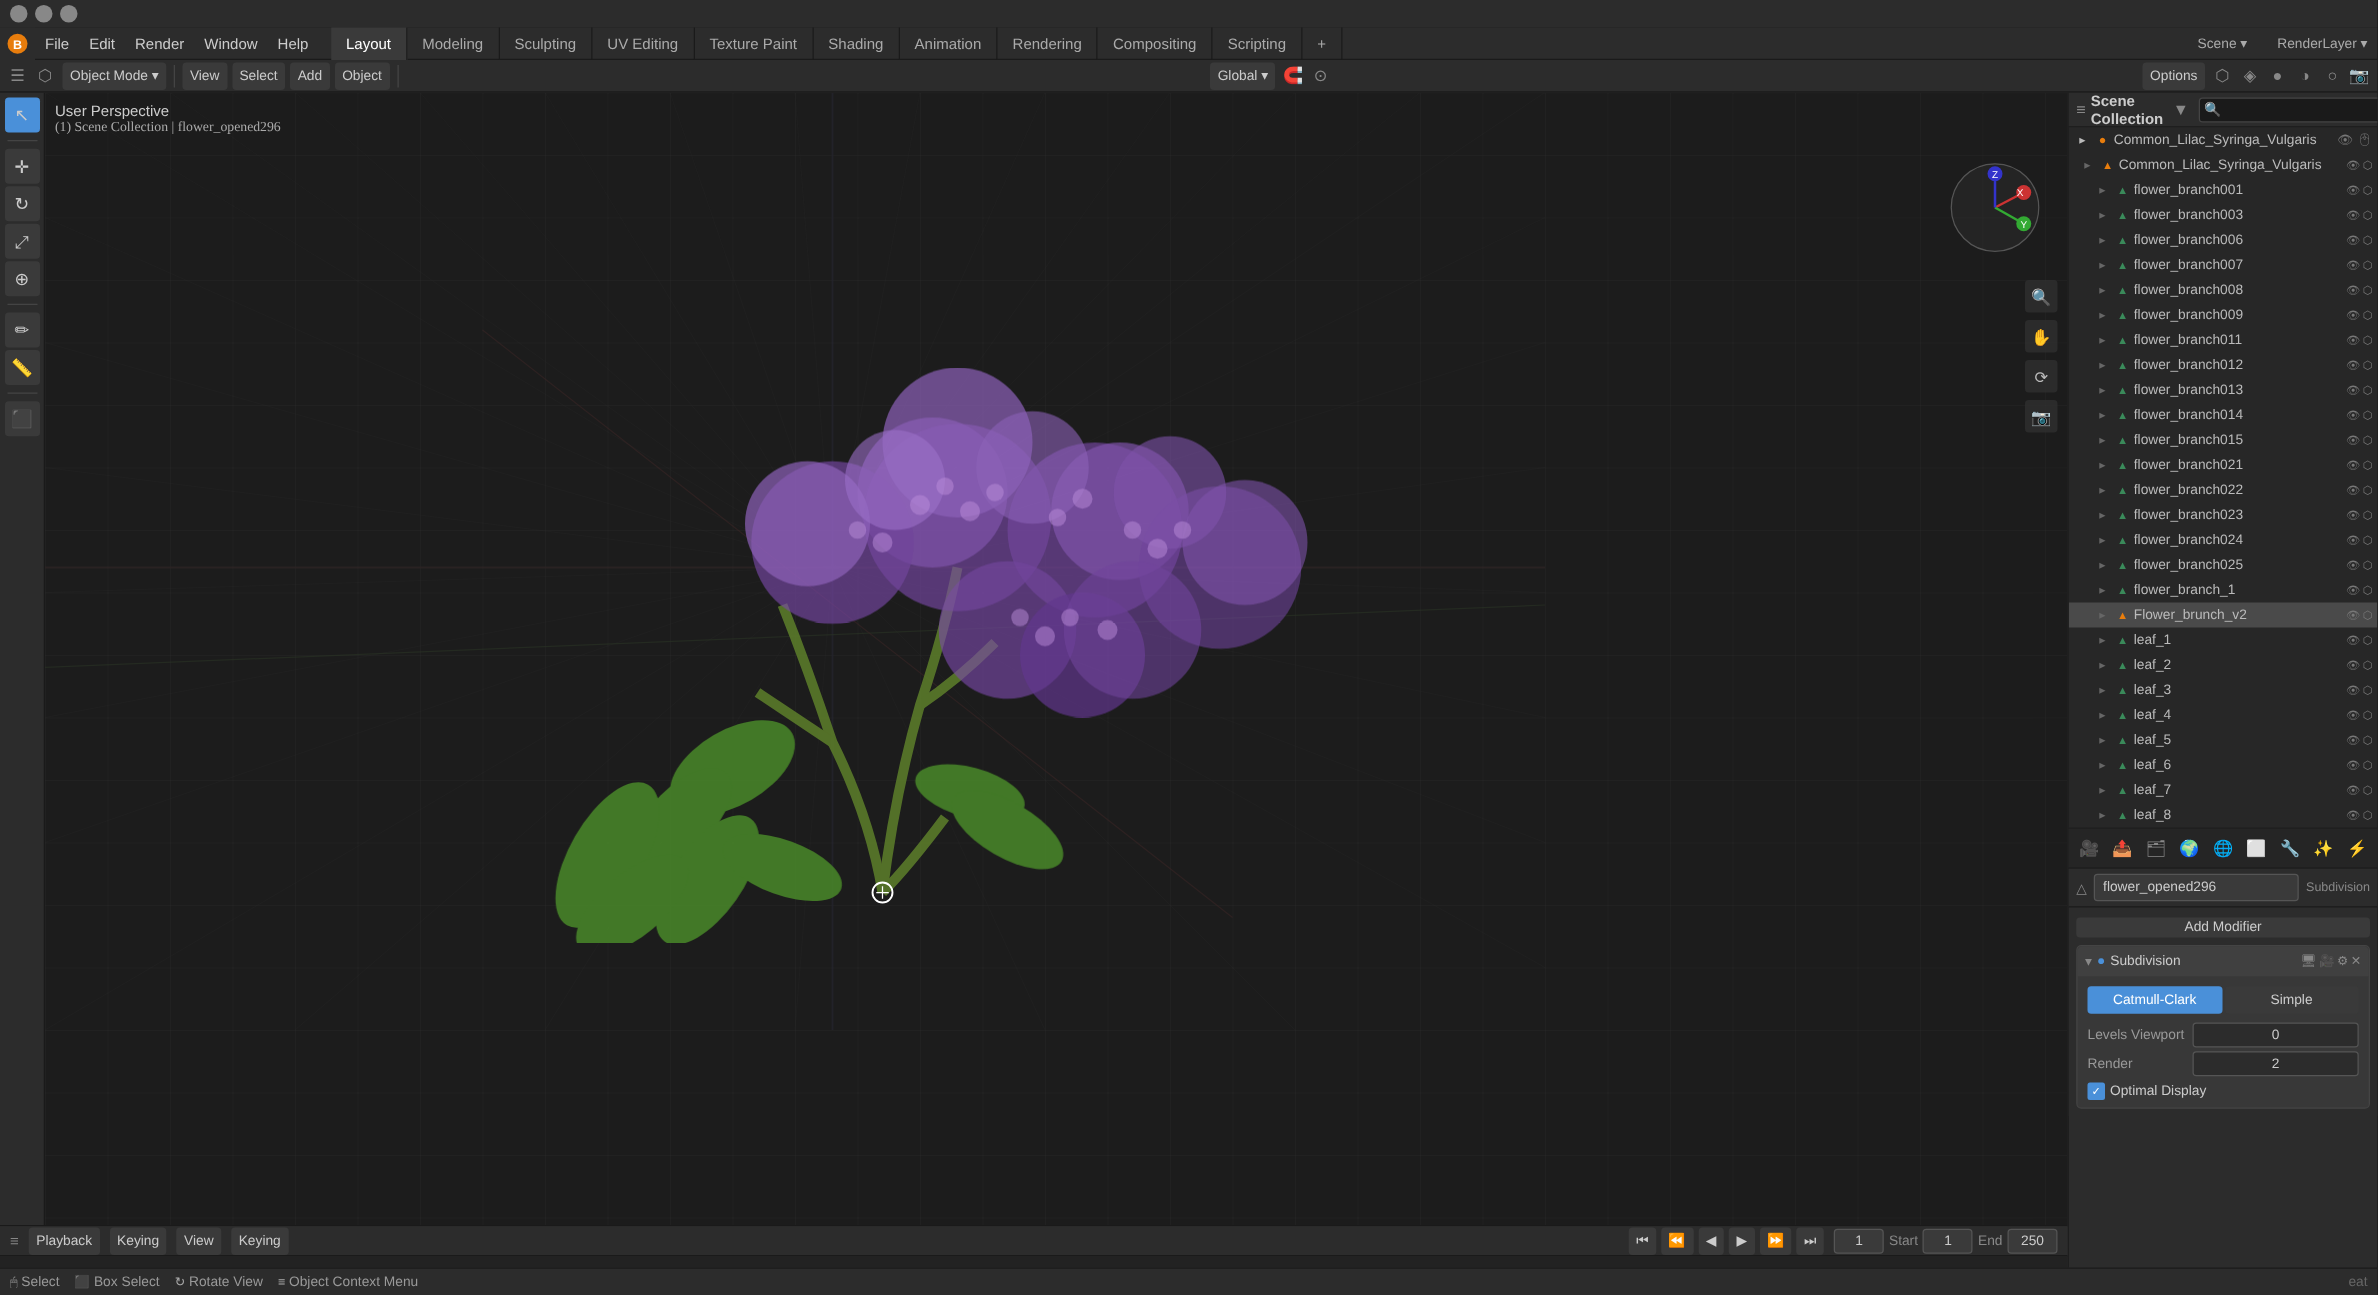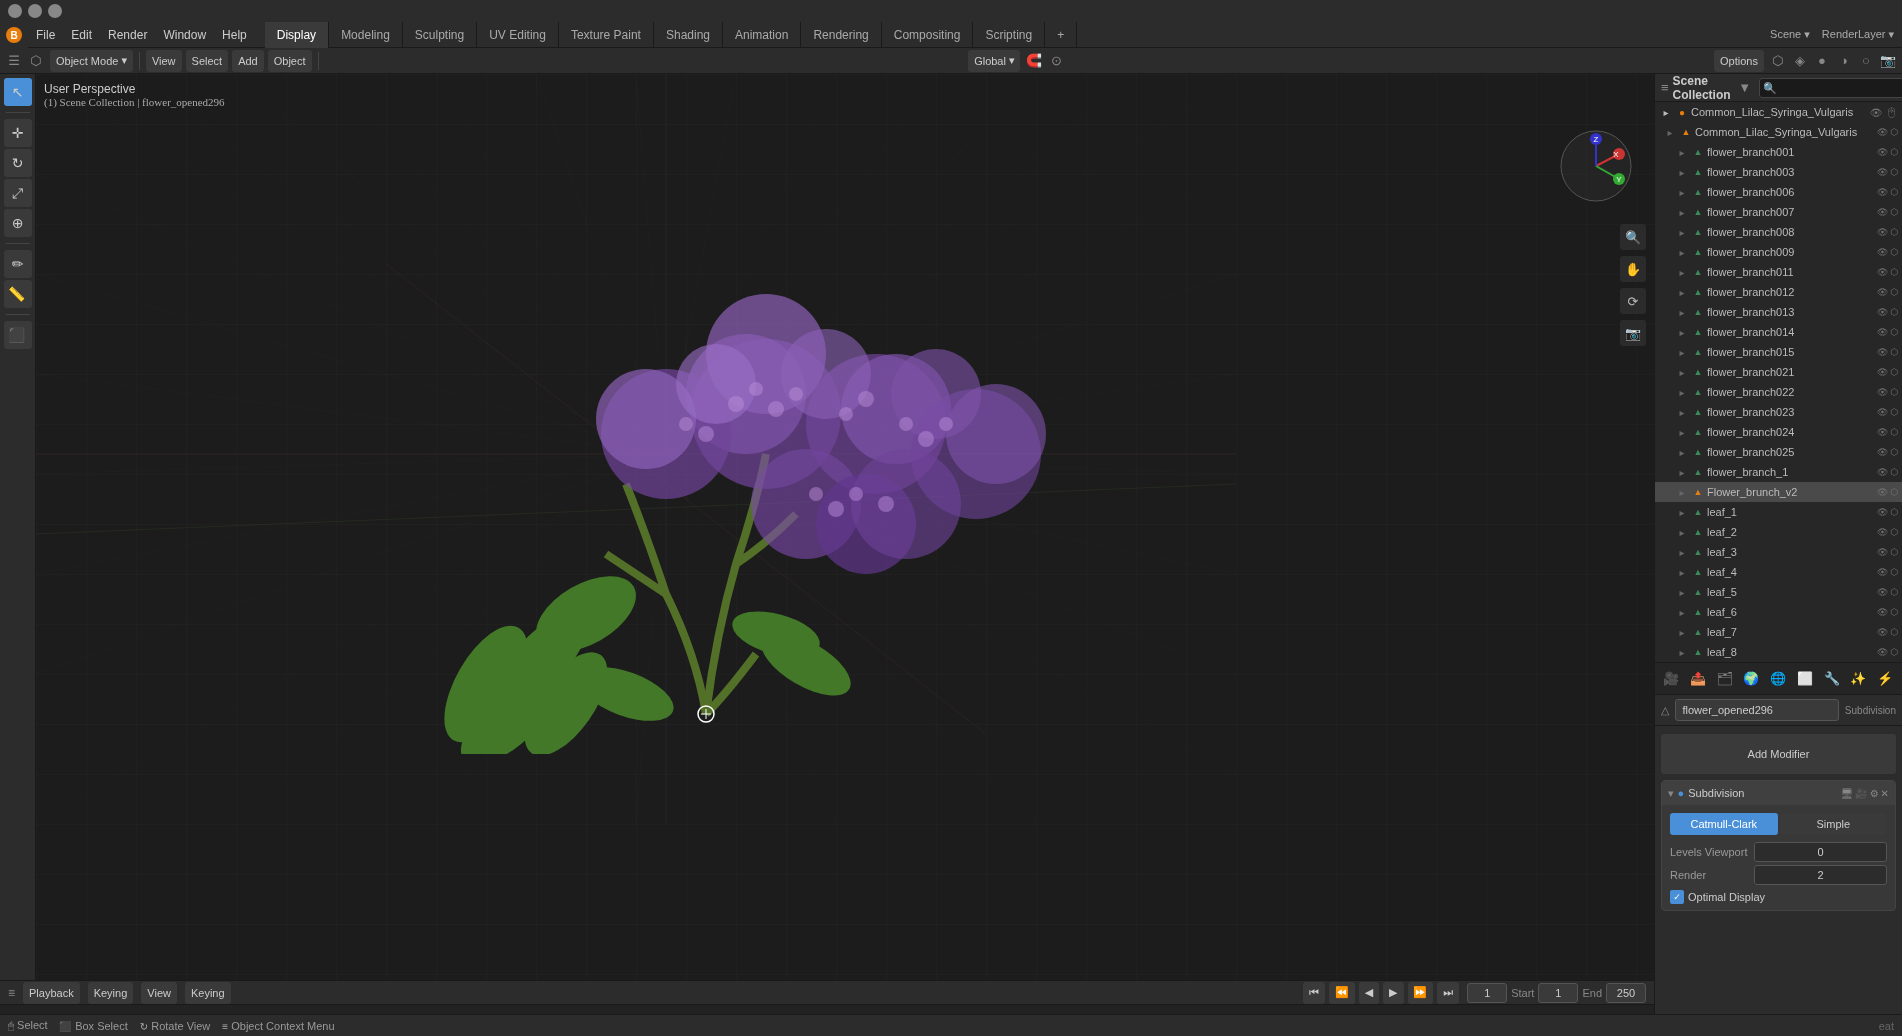--- a/index.html
+++ b/index.html
@@ -96,21 +96,21 @@
     .workspace-tab.active {
       background: #3a3a3a;
       color: #fff;
     }
 
     
     #menu-right {
       margin-left: auto;
       display: flex;
       align-items: center;
-      gap: 4px;
+      gap: 16px;
       padding-right: 8px;
     }
 
     
     #header-toolbar {
       width: 100%;
       height: 26px;
       background: #2c2c2c;
       display: flex;
       align-items: center;
@@ -324,21 +324,21 @@
       border: 1px solid #555;
       color: #ccc;
       padding: 2px 6px;
       border-radius: 3px;
       font-size: 11px;
       height: 22px;
     }
 
     .add-modifier-btn {
       width: 100%;
-      height: 40px;
+      height: 16px;
       background: #3a3a3a;
       border: none;
       color: #ccc;
       cursor: pointer;
       font-size: 11px;
       border-radius: 3px;
       margin: 4px 0;
     }
 
     .modifier-card {
@@ -547,21 +547,21 @@
       <text x="9" y="13" text-anchor="middle" fill="white" font-size="10" font-weight="bold">B</text>
     </svg>
   </div>
   <div class="menu-item">File</div>
   <div class="menu-item">Edit</div>
   <div class="menu-item">Render</div>
   <div class="menu-item">Window</div>
   <div class="menu-item">Help</div>
 
   <div id="workspace-tabs">
-    <div class="workspace-tab active">Display</div>
+    <div class="workspace-tab active">Layout</div>
     <div class="workspace-tab">Modeling</div>
     <div class="workspace-tab">Sculpting</div>
     <div class="workspace-tab">UV Editing</div>
     <div class="workspace-tab">Texture Paint</div>
     <div class="workspace-tab">Shading</div>
     <div class="workspace-tab">Animation</div>
     <div class="workspace-tab">Rendering</div>
     <div class="workspace-tab">Compositing</div>
     <div class="workspace-tab">Scripting</div>
     <div class="workspace-tab">+</div>

